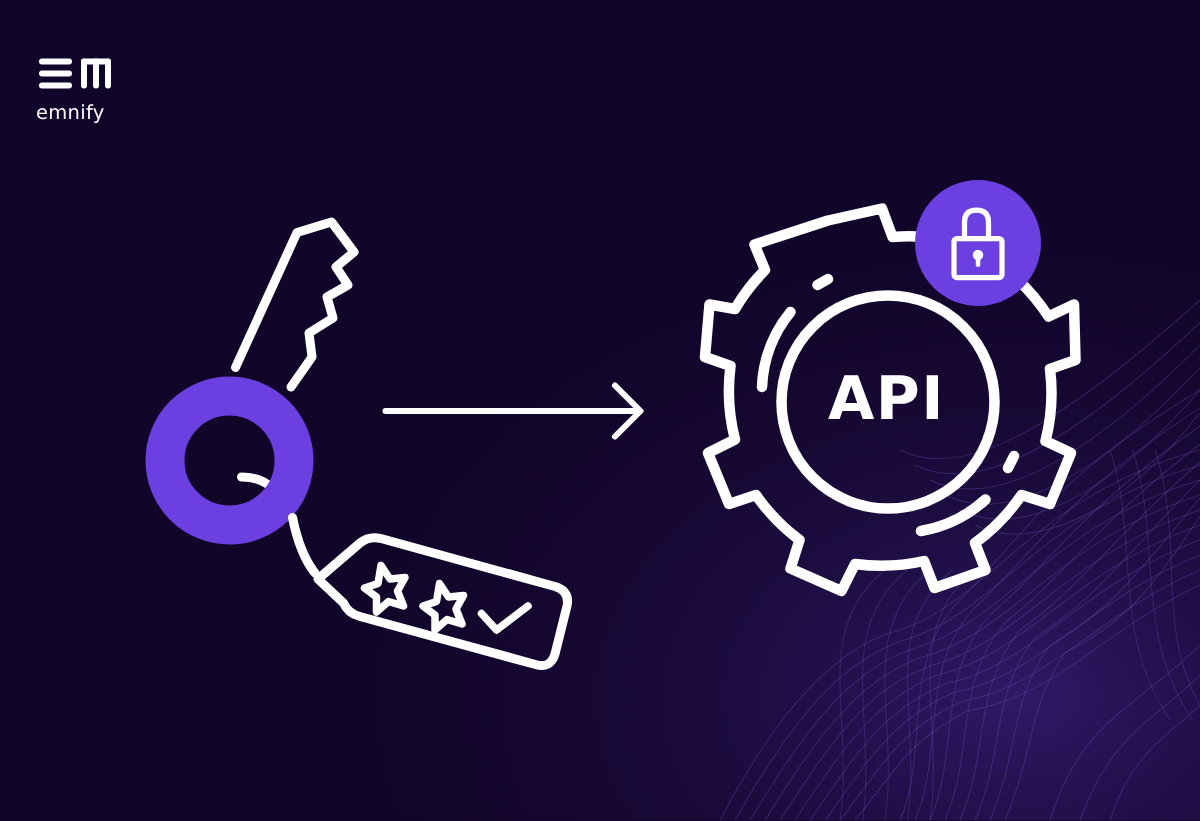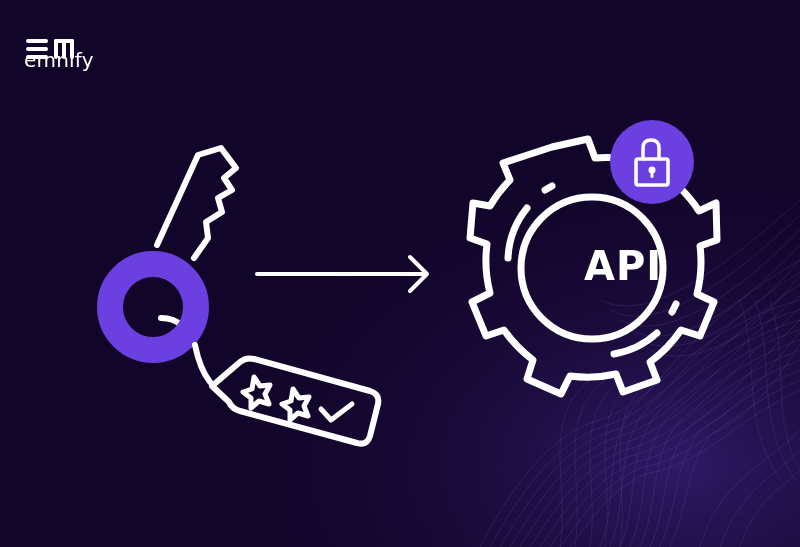--- a/index.html
+++ b/index.html
@@ -1,21 +1,21 @@
 <!DOCTYPE html>
 <html><head>
 <meta charset="utf-8">
 <style>
   html,body{margin:0;padding:0;}
   body{width:800px;height:547px;overflow:hidden;background:#12052a;position:relative;font-family:"Liberation Sans",sans-serif;}
   .bg-waves{position:absolute;left:0;top:0;width:800px;height:547px;}
   .logo{position:absolute;left:24px;top:26px;width:64px;height:52px;}
-  .logo-text{position:absolute;left:24px;top:48px;color:#fff;font-size:20px;font-family:"DejaVu Sans",sans-serif;letter-spacing:0.2px;}
+  .logo-text{position:absolute;left:24px;top:68px;color:#fff;font-size:13px;font-family:"DejaVu Sans",sans-serif;letter-spacing:0.2px;}
   .art{position:absolute;left:0;top:0;width:800px;height:547px;}
-  .api-text{position:absolute;left:573px;top:243px;width:100px;text-align:center;color:#fff;font-size:40px;font-weight:bold;font-family:"DejaVu Sans",sans-serif;letter-spacing:1px;}
+  .api-text{position:absolute;left:541px;top:243px;width:100px;text-align:center;color:#fff;font-size:40px;font-weight:bold;font-family:"DejaVu Sans",sans-serif;letter-spacing:1px;}
 </style>
 </head>
 <body>
 
 <svg class="bg-waves" viewBox="0 0 800 547">
   <defs>
     <radialGradient id="glow" cx="0.85" cy="0.85" r="0.6">
       <stop offset="0" stop-color="#3a2380" stop-opacity="0.7"></stop>
       <stop offset="1" stop-color="#12052a" stop-opacity="0"></stop>
     </radialGradient>

